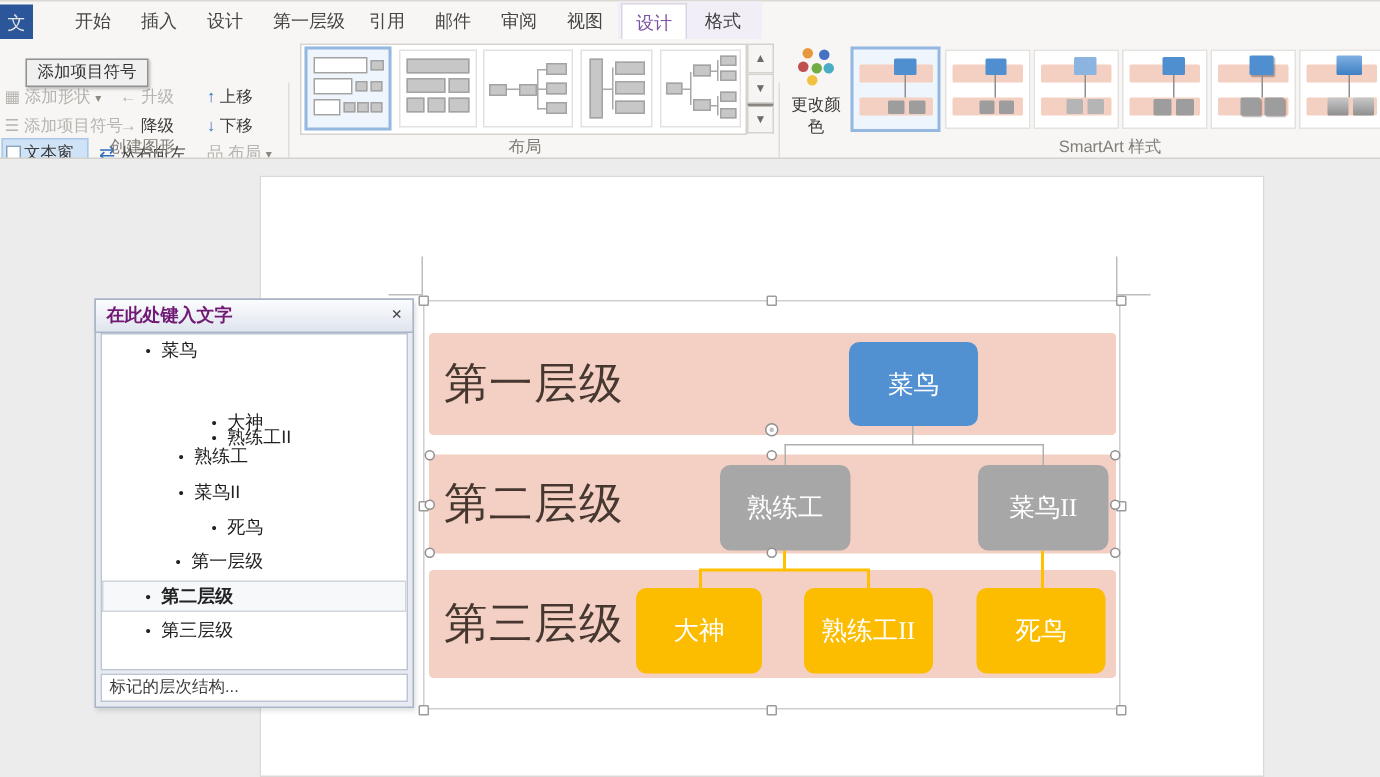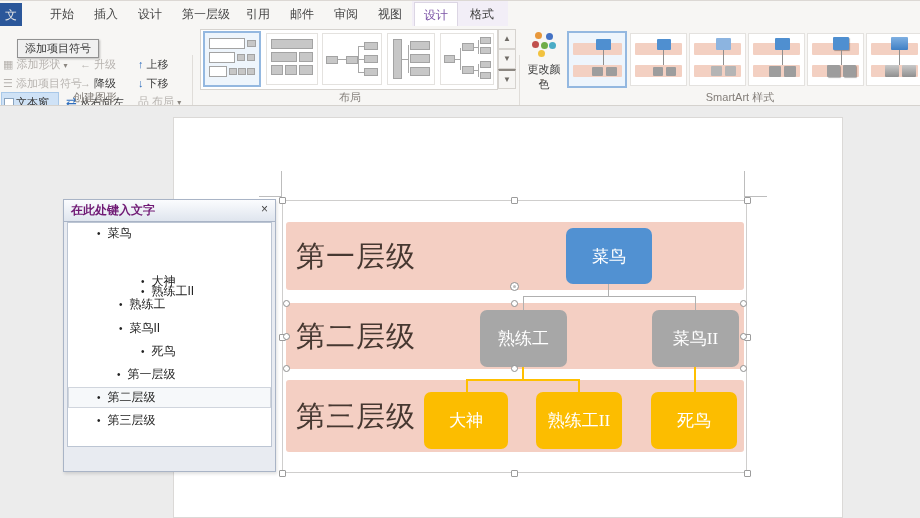--- a/index.html
+++ b/index.html
@@ -301,17 +301,18 @@
 
   <div class="tp-sel"></div>
 
   <div class="tp-item" style="left:97px;top:222px;"><span class="b">•</span><span>菜鸟</span></div>
   <div class="tp-item" style="left:119px;top:246px;margin-top:47px;"><span class="b">•</span><span>熟练工</span></div>
   <div class="tp-item" style="left:141px;top:270px;"><span class="b">•</span><span>大神</span></div>
   <div class="tp-item" style="left:141px;top:280px;"><span class="b">•</span><span>熟练工II</span></div>
   <div class="tp-item" style="left:119px;top:317px;"><span class="b">•</span><span>菜鸟II</span></div>
   <div class="tp-item" style="left:141px;top:340px;"><span class="b">•</span><span>死鸟</span></div>
   <div class="tp-item" style="left:97px;top:363px;margin-left:20px;"><span class="b">•</span><span>第一层级</span></div>
-  <div class="tp-item" style="left:97px;top:386px;"><span class="b">•</span><span>第二层级</span></div>
+  <div class="tp-item" style="left:97px;top:386px;font-weight:bold;"><span class="b">•</span><span>第二层级</span></div>
   <div class="tp-item" style="left:97px;top:409px;"><span class="b">•</span><span>第三层级</span></div>
 
+  <div class="tpane-foot">标记的层次结构...</div>
 
 </div>
 
 </body></html>

